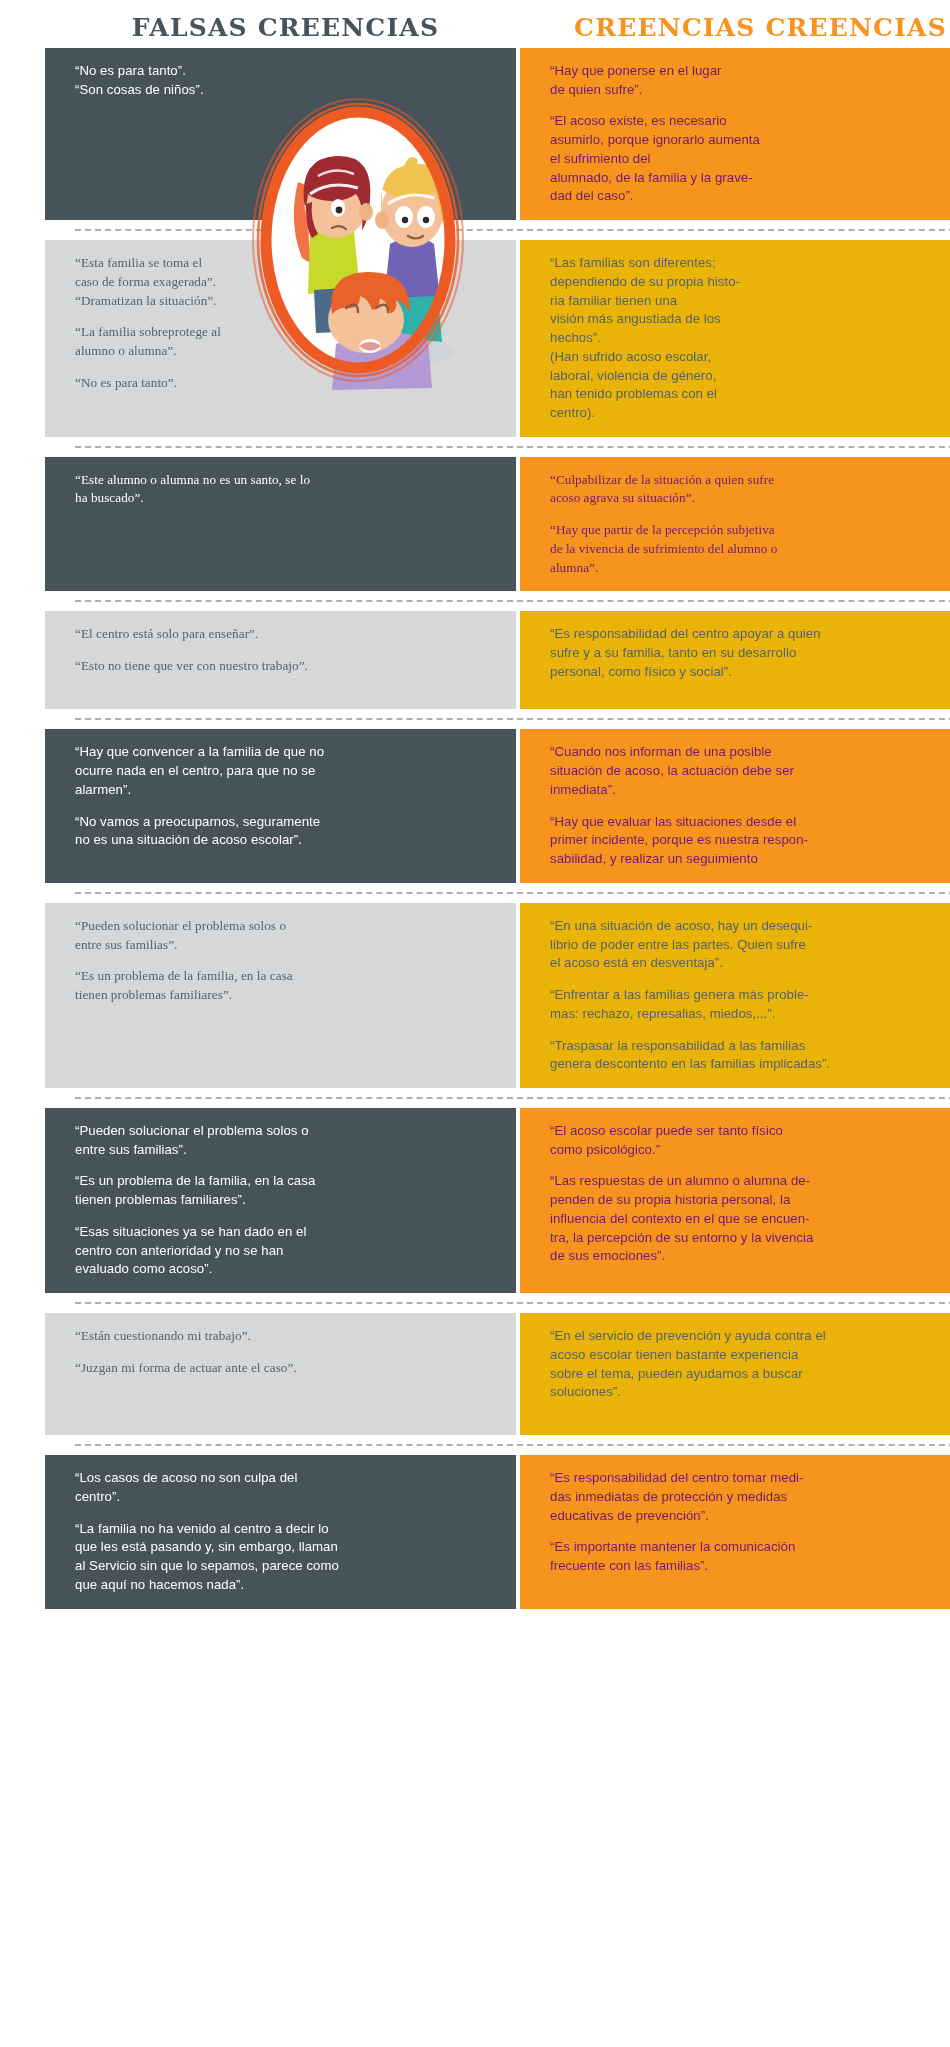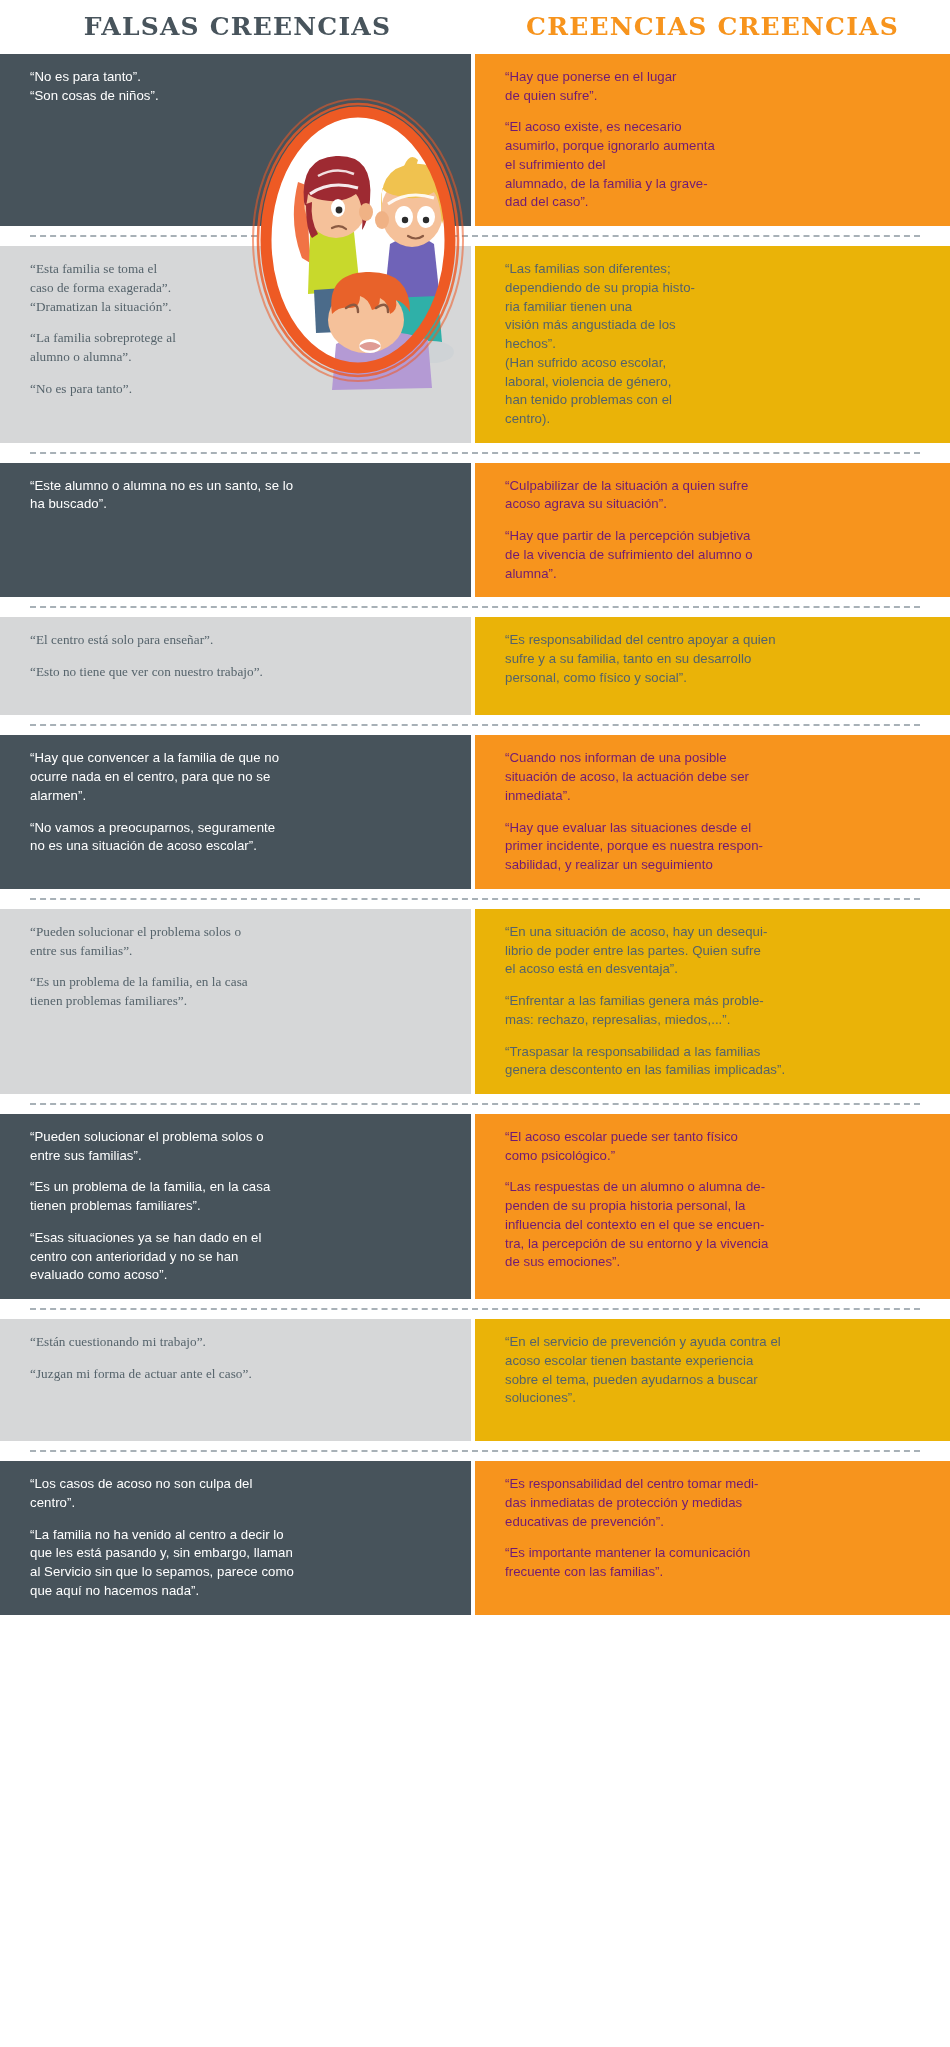--- a/index.html
+++ b/index.html
@@ -16,37 +16,38 @@
     width: 950px;
     height: 2047px;
     background: #ffffff;
     overflow: hidden;
   }
 
   
   .header {
     display: flex;
     width: 950px;
-    height: 54px;
-    align-items: flex-end;
+    height: 48px;
+    align-items: flex-start;
+    padding-left: 48px;
   }
   .header-cell {
     flex: 0 0 475px;
     text-align: center;
     font-family: "DejaVu Serif", serif;
     font-weight: bold;
     font-size: 25px;
     letter-spacing: 1.2px;
     line-height: 55px;
   }
   .header-left  { color: #48545c; }
   .header-right { color: #f7941d; }
 
   
-  .rows { position: relative; width: 822px; }
+  .rows { position: relative; width: 822px; margin-left: 45px; }
 
   .row { display: flex; width: 950px; }
   .cell {
     flex: 0 0 475px;
     padding: 14px 26px 14px 30px;
     font-size: 13.2px;
     line-height: 1.42;
     letter-spacing: 0.05px;
   }
   .cell p { margin: 0 0 13px 0; }
@@ -87,21 +88,21 @@
     width: 250px;
     height: 330px;
     pointer-events: none;
     z-index: 5;
   }
   .illustration svg { display: block; }
 
   
   .r1 .cell { min-height: 150px; }
   .r2 .cell { min-height: 170px; }
-  .r3 .cell { min-height: 132px; }
+  .r3 .cell { min-height: 132px; font-family: Liberation Serif, serif; }
   .r4 .cell { min-height: 98px; }
   .r5 .cell { min-height: 150px; }
   .r6 .cell { min-height: 172px; }
   .r7 .cell { min-height: 176px; }
   .r8 .cell { min-height: 122px; }
   .r9 .cell { min-height: 150px; }
 </style>
 </head>
 <body>
 

